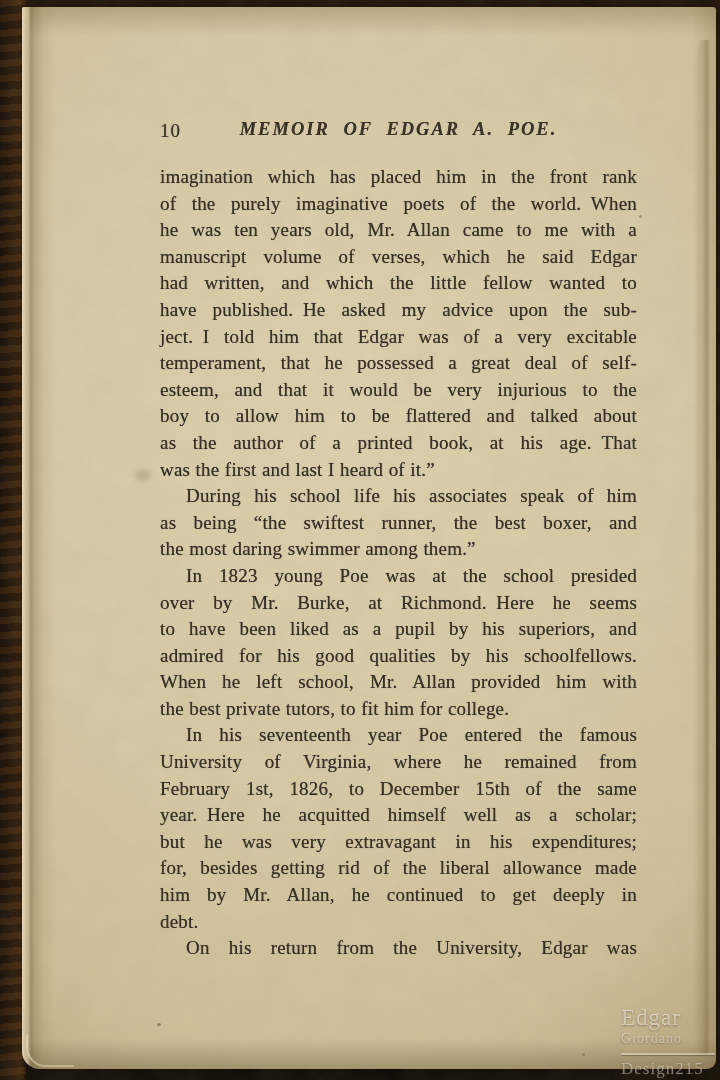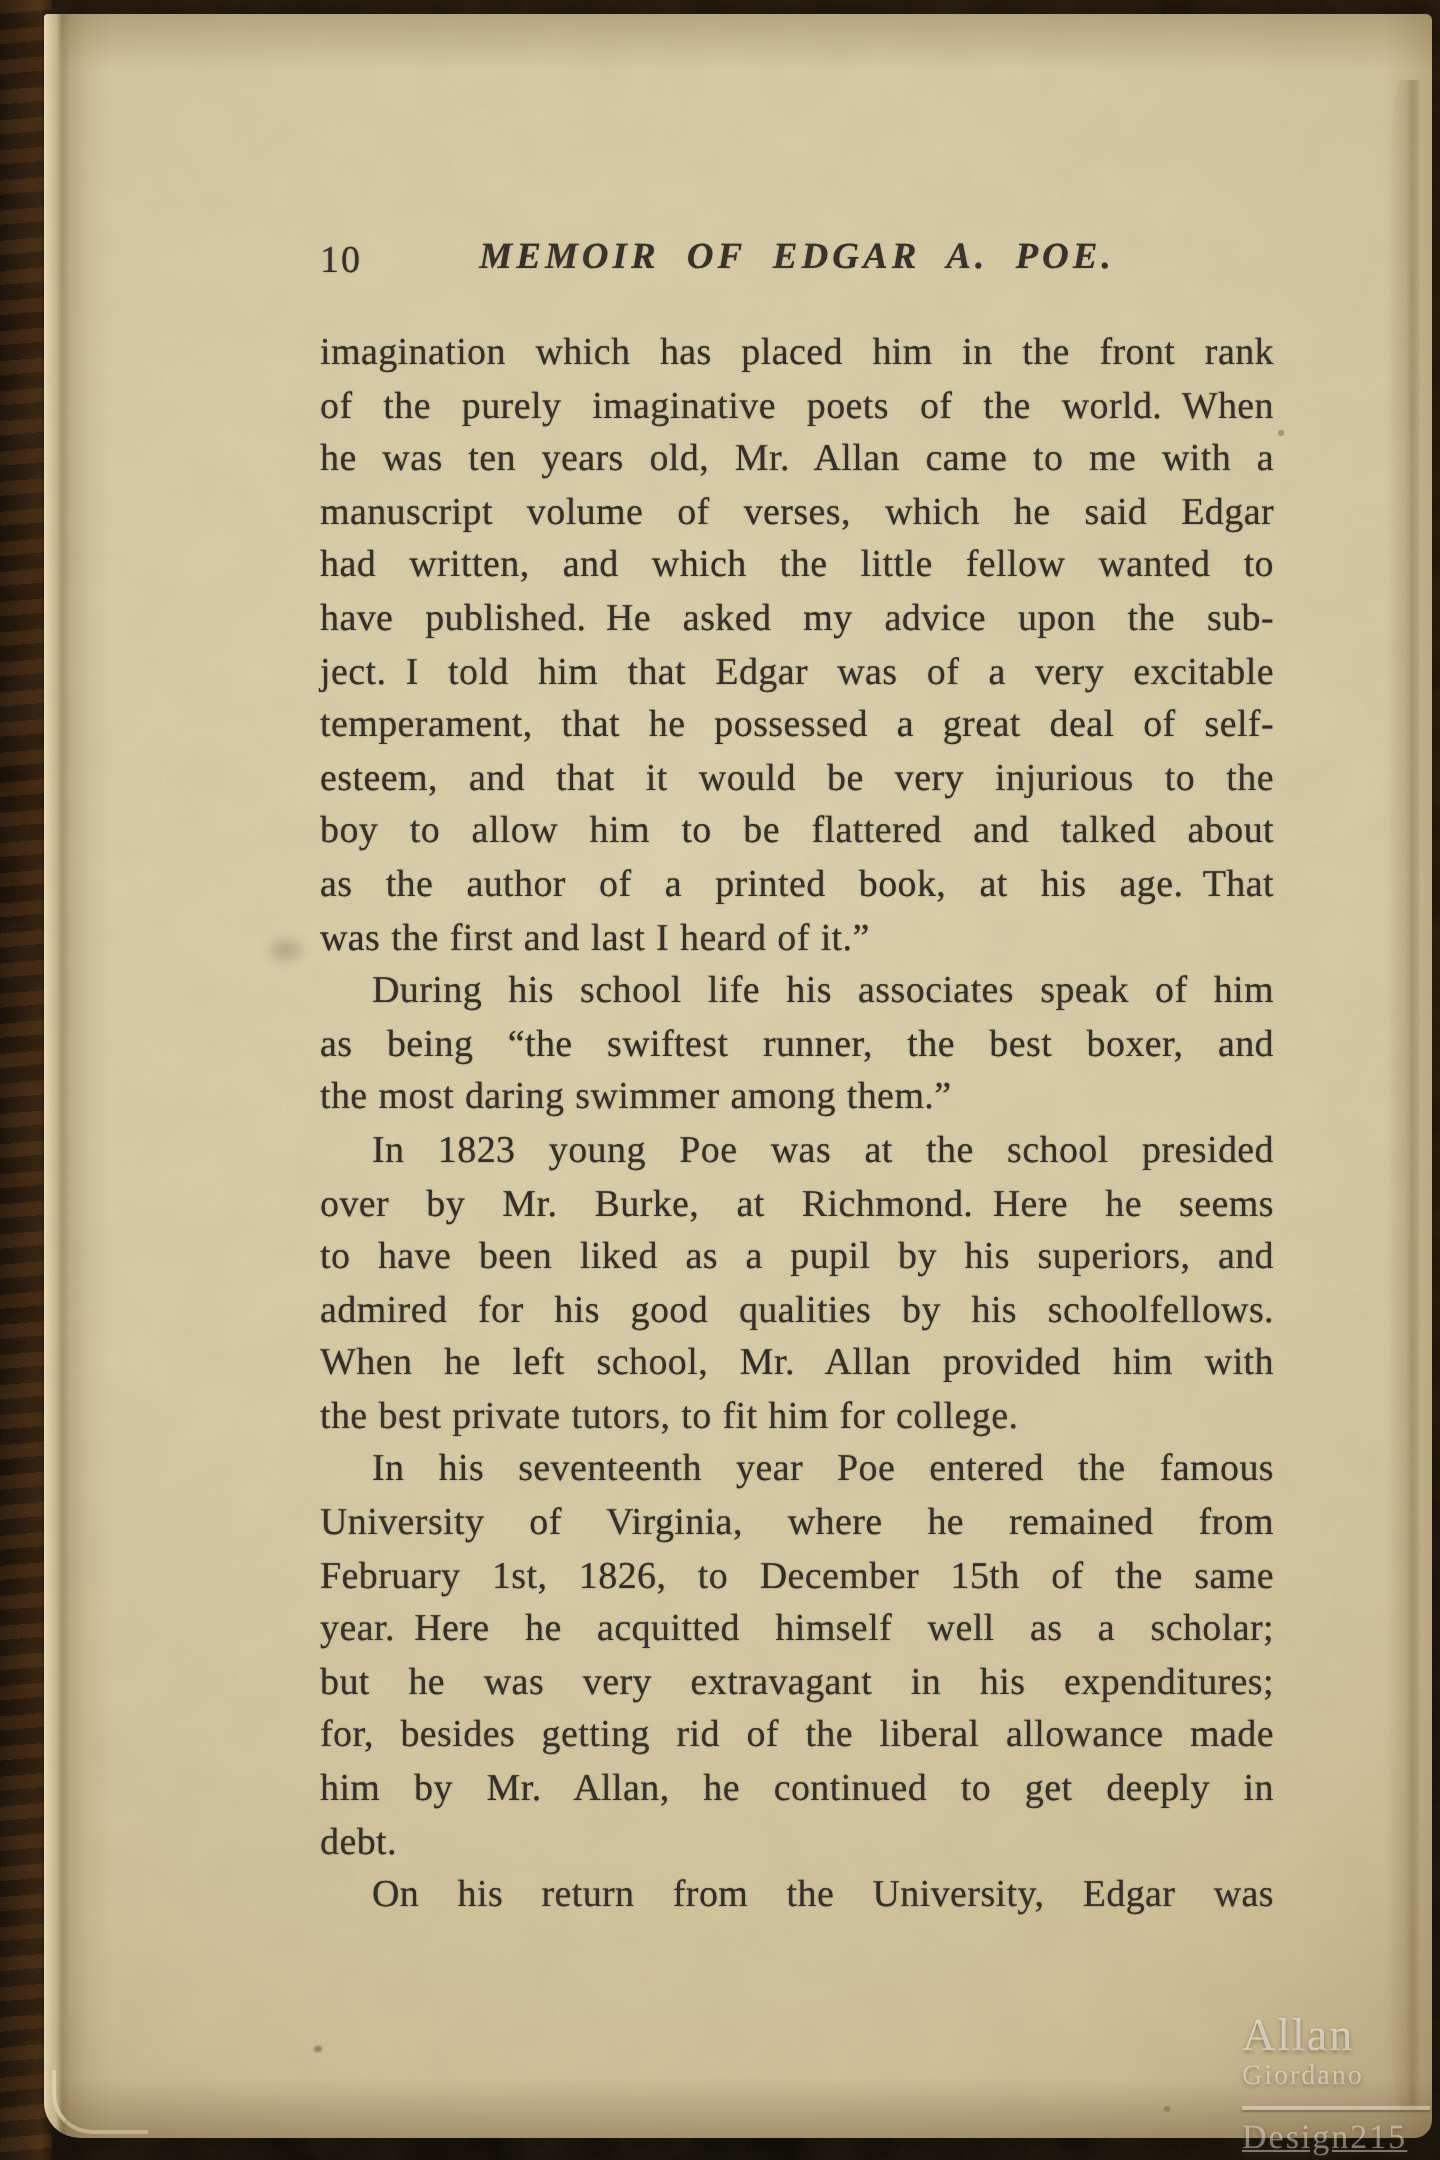--- a/index.html
+++ b/index.html
@@ -96,21 +96,21 @@
   .watermark {
     position: absolute; right: 5px; bottom: 3px; width: 94px;
     color: rgba(255,255,255,0.52);
     text-shadow: 0 1px 2px rgba(70,48,22,0.45);
     letter-spacing: 1px; line-height: 1;
   }
   .wm-name1 { font-size: 23px; }
   .wm-name2 { font-size: 14px; margin-top: 3px; color: rgba(255,255,255,0.44); }
   .wm-rule  { margin: 7px 0 5px; border: 0; border-top: 2px solid rgba(255,255,255,0.38);
               box-shadow: 0 1px 1px rgba(70,48,22,0.4); width: 94px; }
-  .wm-brand { font-size: 17px; color: rgba(255,255,255,0.42); text-decoration: underline; }
+  .wm-brand { font-size: 17px; color: rgba(255,255,255,0.42); }
 
   
   .smudge-a { position: absolute; left: 113px; top: 463px; width: 16px; height: 10px;
               background: rgba(95,78,50,0.28); border-radius: 50%; filter: blur(3px); }
   .speck-a  { position: absolute; left: 135px; top: 1016px; width: 4px; height: 3px;
               background: rgba(70,55,35,0.5); border-radius: 50%; filter: blur(0.5px); }
   .speck-b  { position: absolute; left: 617px; top: 208px; width: 3px; height: 3px;
               background: rgba(85,68,42,0.4); border-radius: 50%; }
   .speck-c  { position: absolute; left: 560px; top: 1046px; width: 3px; height: 3px;
               background: rgba(95,78,50,0.38); border-radius: 50%; }
@@ -193,19 +193,19 @@
       <feTurbulence type="fractalNoise" baseFrequency="0.85" numOctaves="2" seed="3" stitchTiles="stitch"></feTurbulence>
       <feColorMatrix type="matrix" values="0 0 0 0 0.30  0 0 0 0 0.24  0 0 0 0 0.14  0.45 0 0 0 0"></feColorMatrix>
     </filter>
     <rect width="720" height="1080" filter="url(#mottle)" opacity="0.22"></rect>
     <rect width="720" height="1080" filter="url(#grain)" opacity="0.16"></rect>
   </svg>
 
   <div class="vignette"></div>
 
   <div class="watermark">
-    <div class="wm-name1">Allan</div>
+    <div class="wm-name1">Edgar</div>
     <div class="wm-name2">Giordano</div>
     <hr class="wm-rule">
     <div class="wm-brand">Design215</div>
   </div>
 
 </div>
 
 </body></html>

